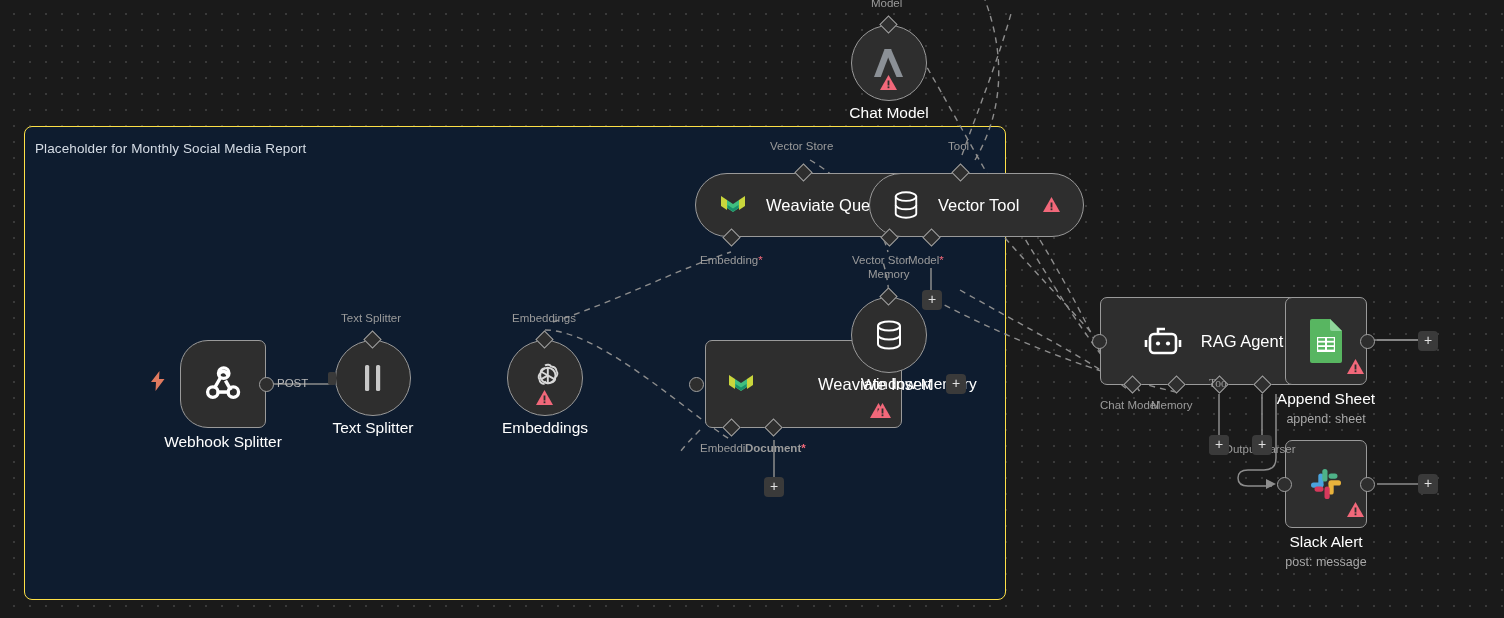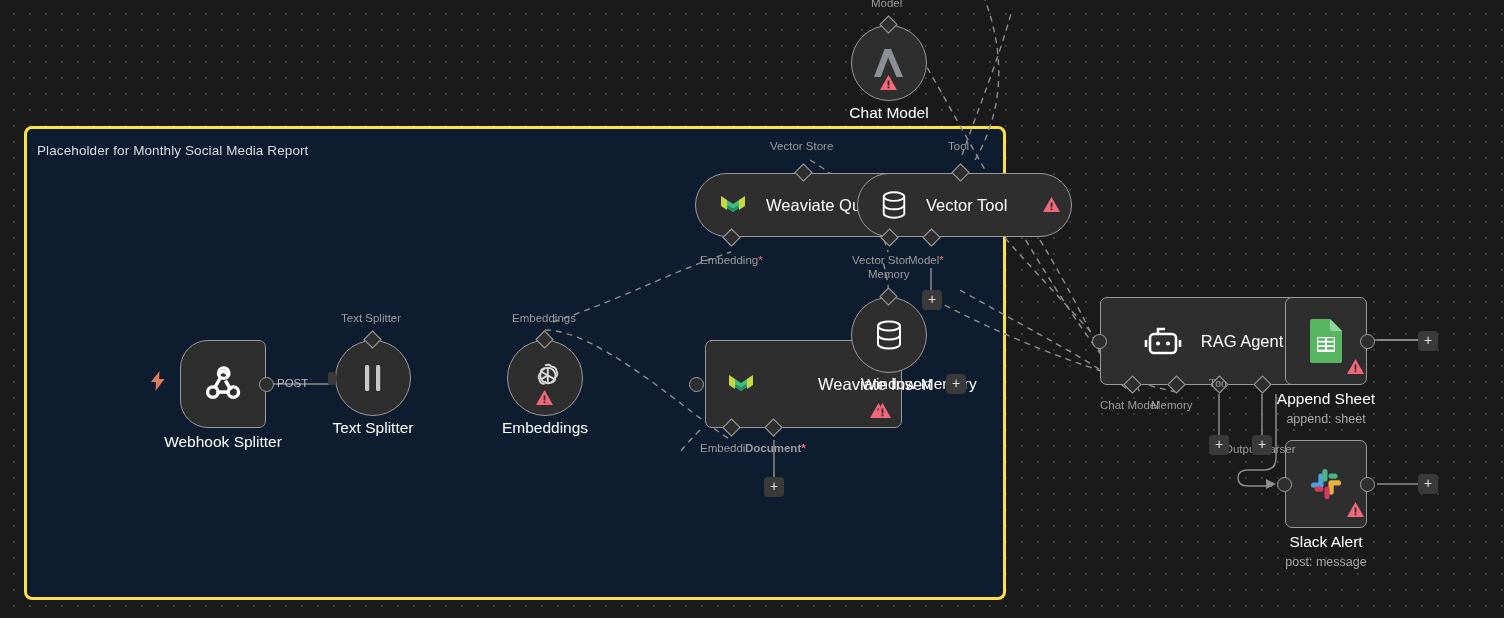--- a/index.html
+++ b/index.html
@@ -12,21 +12,21 @@
     font-family:"Liberation Sans", sans-serif;
     position:relative;
     -webkit-font-smoothing:antialiased;
   }
   #canvas{position:absolute;inset:0;}
 
   
   .sticky{
     position:absolute;
     background:#0e1c2f;
-    border:3px solid #fde047;
+    border:1px solid #fde047;
     border-radius:8px;
     box-sizing:border-box;
     z-index:1;
   }
   .sticky .sticky-title{
     color:#d5dce5;font-size:13.5px;
     padding:14px 0 0 10px;
     letter-spacing:.1px;
   }
 
@@ -297,21 +297,21 @@
     </div>
     <div class="diamond" style="left:102px;top:-7px;"></div>
     <div class="diamond" style="left:30px;top:58px;"></div>
   </div>
   <div class="conn-label" style="left:770px;top:140px;">Vector Store</div>
   <div class="conn-label" style="left:700px;top:254px;">
     <span>Embedding</span><span class="req">*</span>
   </div>
 
   <div class="node" style="left:853px;top:173px;">
-    <div class="nbody pill" style="left:4px;top:0;width:215px;height:64px;">
+    <div class="nbody pill" style="left:16px;top:0;width:215px;height:64px;">
       <span style="margin-left:22px;">
         <svg width="28" height="30" viewBox="0 0 30 32" fill="none" stroke="#fff" stroke-width="2">
           <ellipse cx="15" cy="7" rx="11" ry="4.6"></ellipse>
           <path d="M4 7v18c0 2.5 4.9 4.6 11 4.6s11-2.1 11-4.6V7"></path>
           <path d="M4 16c0 2.5 4.9 4.6 11 4.6s11-2.1 11-4.6"></path>
         </svg>
       </span>
       <span class="inline-label" style="margin-left:18px;">Vector Tool</span>
     </div>
     <div class="diamond" style="left:101px;top:-7px;"></div>

